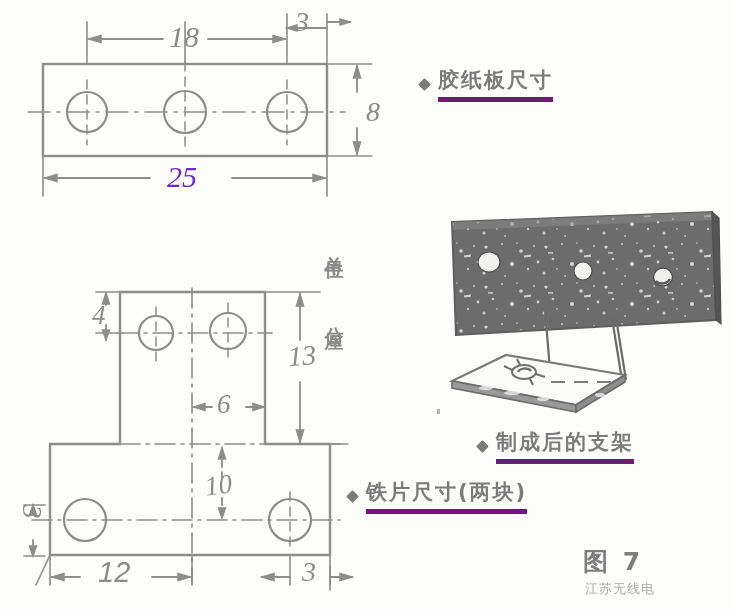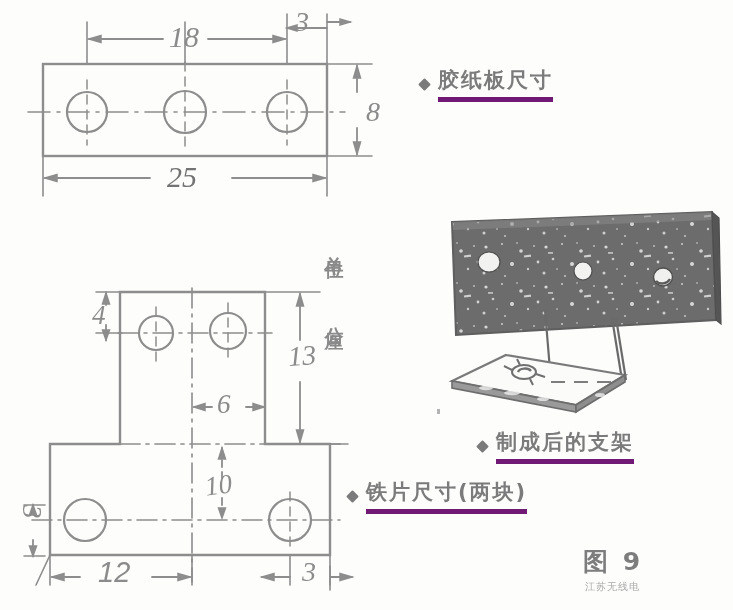--- a/index.html
+++ b/index.html
@@ -63,21 +63,21 @@
     font-family: "DejaVu Sans", sans-serif;
     color: #7d7d7d;
     font-size: 25px;
     font-weight: bold;
     letter-spacing: 3px;
   }
   .fig-sub {
     position: absolute;
     font-family: Liberation Serif, serif;
     color: #a8a8a8;
-    font-size: 10px;
+    font-size: 13px;
     letter-spacing: 1px;
   }
 </style>
 </head>
 <body>
 
 <div id="page">
 
   <svg width="733" height="610" viewBox="0 0 733 610">
     <defs>
@@ -369,21 +369,21 @@
   <div style="position:absolute;left:169px;top:20px;font-family:'Liberation Serif',serif;
               font-size:30px;font-style:italic;color:#8b8b8b;">18</div>
 
   <div style="position:absolute;left:295px;top:6px;font-family:'Liberation Serif',serif;
               font-size:28px;font-style:italic;color:#8b8b8b;">3</div>
 
   <div style="position:absolute;left:366px;top:96px;font-family:'Liberation Serif',serif;
               font-size:28px;font-style:italic;color:#8b8b8b;">8</div>
 
   <div style="position:absolute;left:167px;top:160px;font-family:'Liberation Serif',serif;
-              font-size:30px;font-style:italic;color:#737373;">25</div>
+              font-size:30px;font-style:italic;color:#6d28d9;">25</div>
 
   <div style="position:absolute;left:92px;top:300px;font-family:'Liberation Serif',serif;
               font-size:27px;font-style:italic;color:#8b8b8b;">4</div>
 
   <div style="position:absolute;left:288px;top:340px;font-family:'Liberation Serif',serif;
               font-size:28px;font-style:italic;color:#8b8b8b;transform:rotate(-4deg);">13</div>
 
   <div style="position:absolute;left:217px;top:389px;font-family:'Liberation Serif',serif;
               font-size:27px;font-style:italic;color:#8b8b8b;">6</div>
 
@@ -408,16 +408,16 @@
     <span class="bullet"></span><span class="txt">制成后的支架</span>
   </div>
 
   <div class="cn-label" style="left:348px;top:478px;">
     <span class="bullet"></span><span class="txt">铁片尺寸(两块)</span>
   </div>
 
   <div class="vert-label" style="left:322px;top:240px;">单位</div>
   <div class="vert-label" style="left:322px;top:312px;">公厘</div>
 
-  <div class="fig-caption" style="left:583px;top:545px;">图 9</div>
+  <div class="fig-caption" style="left:583px;top:545px;">图 7</div>
   <div class="fig-sub" style="left:585px;top:580px;">江苏无线电</div>
 
 </div>
 
 </body></html>

